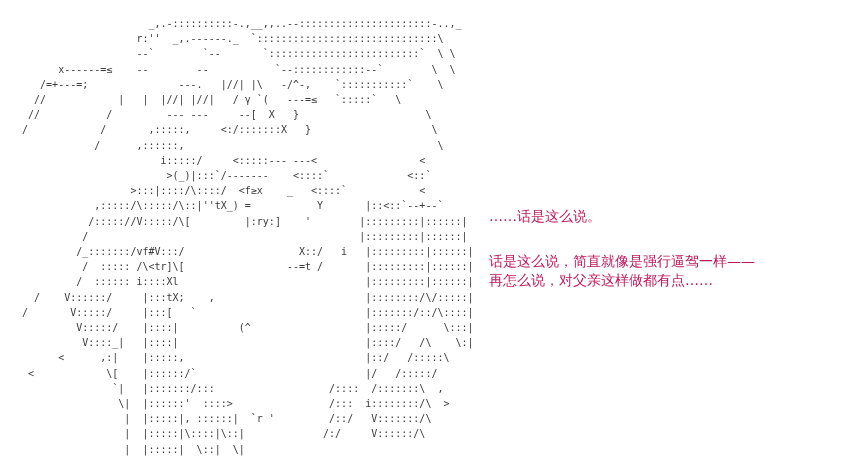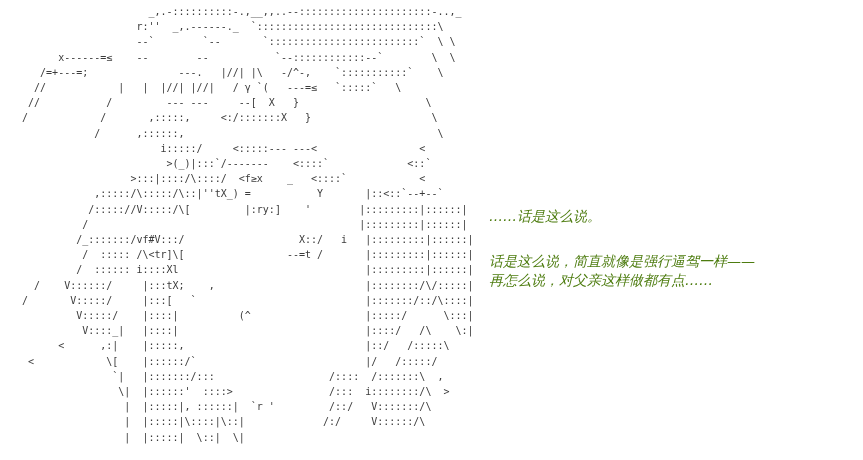--- a/index.html
+++ b/index.html
@@ -5,31 +5,31 @@
   html,body{margin:0;padding:0;}
   body{
     width:863px;height:460px;
     background:#ffffff;
     overflow:hidden;
     position:relative;
     font-family:"DejaVu Sans",sans-serif;
   }
   .stage{position:absolute;inset:0;}
   .aa{
-    position:absolute;left:16px;top:4px;margin:0;
+    position:absolute;left:16px;top:16px;margin:0;
     font-family:"DejaVu Sans Mono",monospace;
     font-size:10px;line-height:15.2px;
     color:#3b3b3b;
     white-space:pre;
     letter-spacing:0;
   }
   .dialogue{
     position:absolute;left:489px;top:207px;
-    color:#4d7c0f;
-    font-size:14px;line-height:19px;font-style:italic;
+    color:#be185d;
+    font-size:14px;line-height:19px;
   }
   .dialogue p{margin:0;}
   .dialogue p.first{margin-bottom:26px;}
 </style>
 </head>
 <body>
 
 <div class="stage">
   <pre class="aa">                      _,.-::::::::::-.,__,,..--::::::::::::::::::::::-..,_
                     r:''  _,.------._  `::::::::::::::::::::::::::::::\

